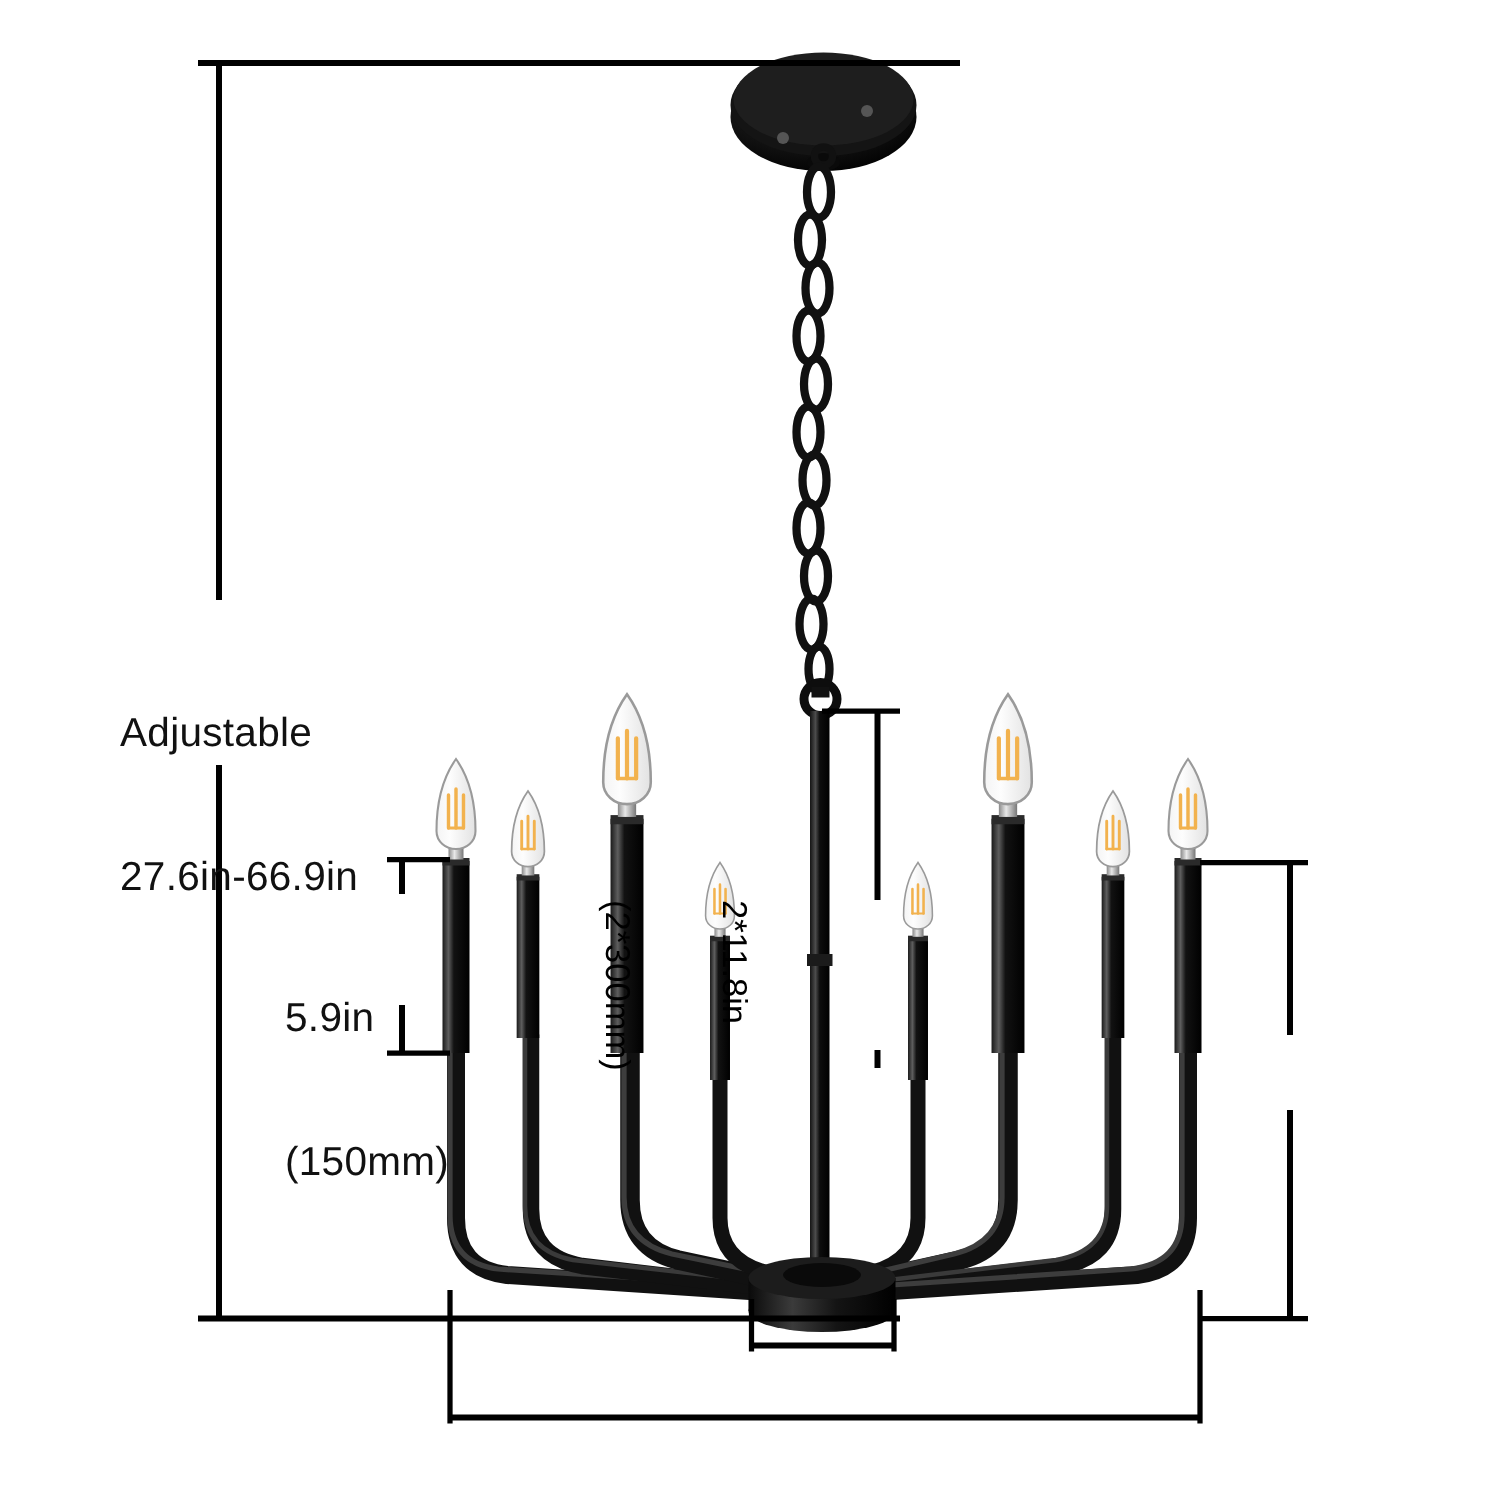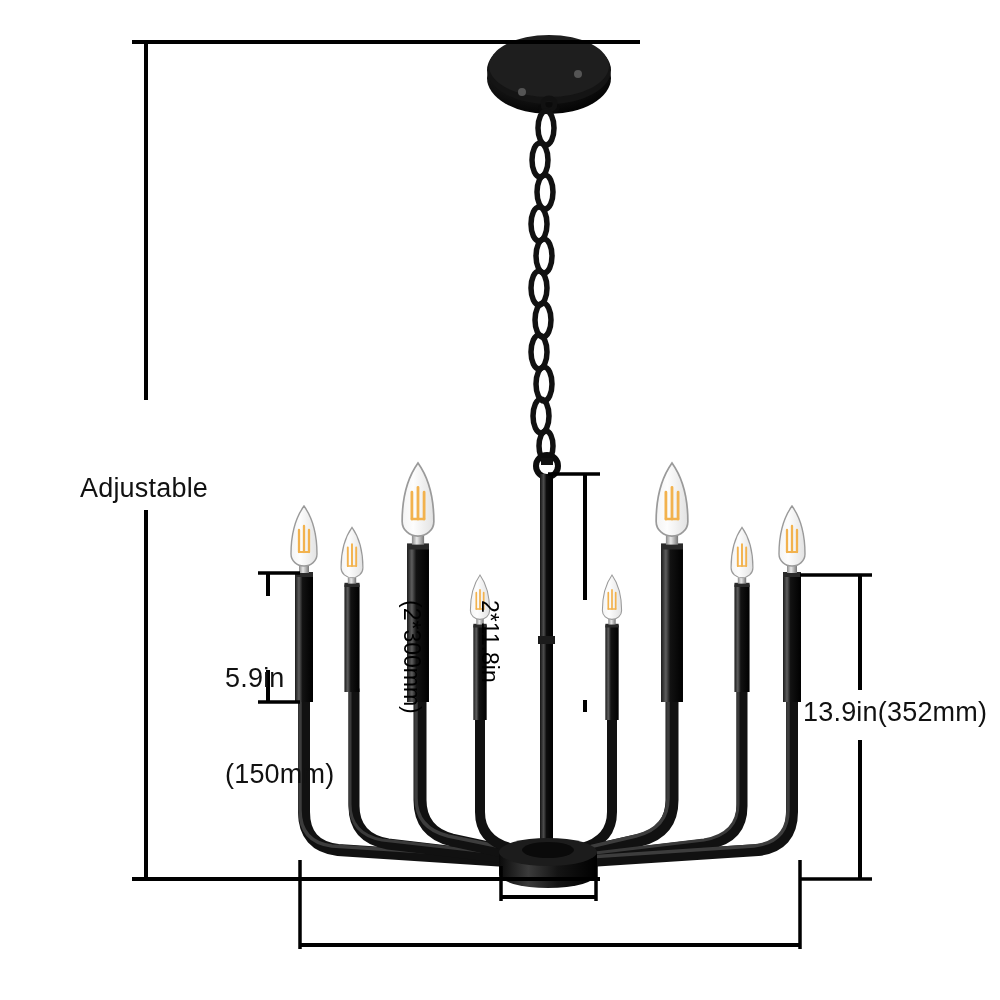--- a/index.html
+++ b/index.html
@@ -2,21 +2,21 @@
 <html><head>
 <meta charset="utf-8">
 <style>
   html,body{margin:0;padding:0;background:#ffffff;}
   body{width:1000px;height:1000px;overflow:hidden;
        font-family:"Liberation Sans","DejaVu Sans",sans-serif;color:#000;}
   #stage{position:relative;width:1000px;height:1000px;background:#fff;}
   #art{position:absolute;left:0;top:0;width:1000px;height:1000px;}
   .lbl{position:absolute;white-space:pre;color:#111;letter-spacing:.2px;}
   .lbl-adjust{left:80px;top:408px;font-size:27px;line-height:32px;}
-  .lbl-59{left:190px;top:598px;font-size:27px;line-height:32px;margin-left:35px;}
+  .lbl-59{left:190px;top:598px;font-size:27px;line-height:32px;}
   .lbl-139{left:803px;top:697px;font-size:27px;}
   .lbl-47{left:474px;top:903px;font-size:27px;}
   .lbl-261{left:474px;top:945px;font-size:27px;}
   .lbl-rot{position:absolute;left:555px;top:600px;font-size:23px;line-height:26px;
            transform:rotate(90deg);transform-origin:left top;white-space:pre;}
 </style>
 </head>
 <body>
 
 <div id="stage">
@@ -189,27 +189,27 @@
       <line x1="596" y1="866" x2="596" y2="901" stroke-width="3.5"></line>
 
       <line x1="300" y1="945" x2="800" y2="945"></line>
       <line x1="300" y1="860" x2="300" y2="949" stroke-width="3.5"></line>
       <line x1="800" y1="860" x2="800" y2="949" stroke-width="3.5"></line>
     </g>
   </svg>
 
   <div class="lbl lbl-adjust">
     <div>Adjustable</div>
+    <div>27.6in-66.9in</div>
   </div>
 
   <div class="lbl lbl-59">
     <div>5.9in</div>
     <div>(150mm)</div>
   </div>
 
   <div class="lbl-rot">
     <div>2*11.8in</div>
     <div>(2*300mm)</div>
   </div>
 
-  <div class="lbl lbl-139">13.9in(352mm)</div>
 
 </div>
 
 </body></html>

